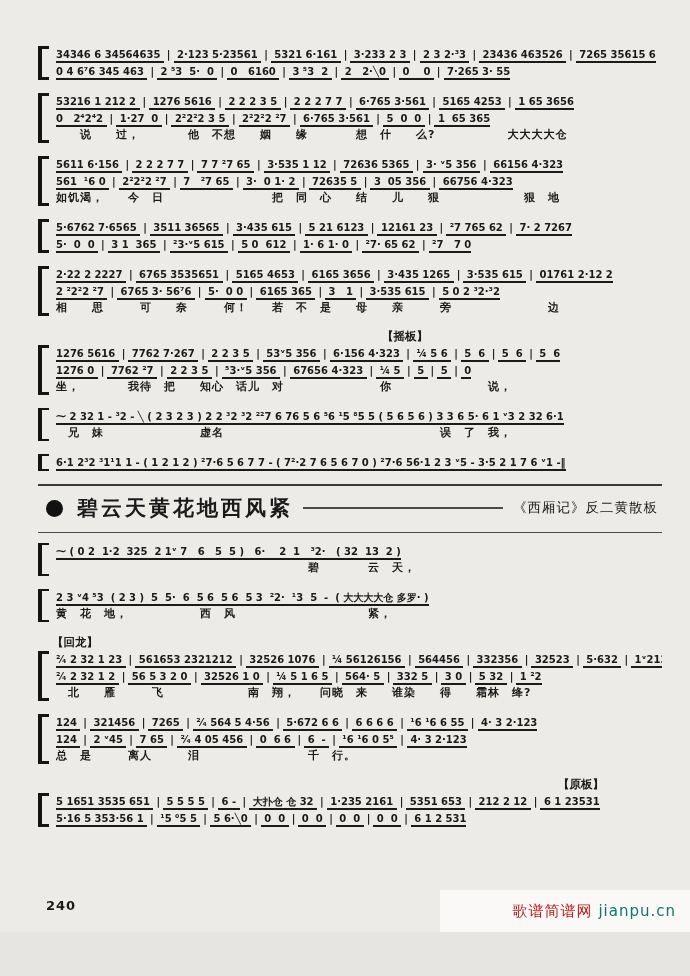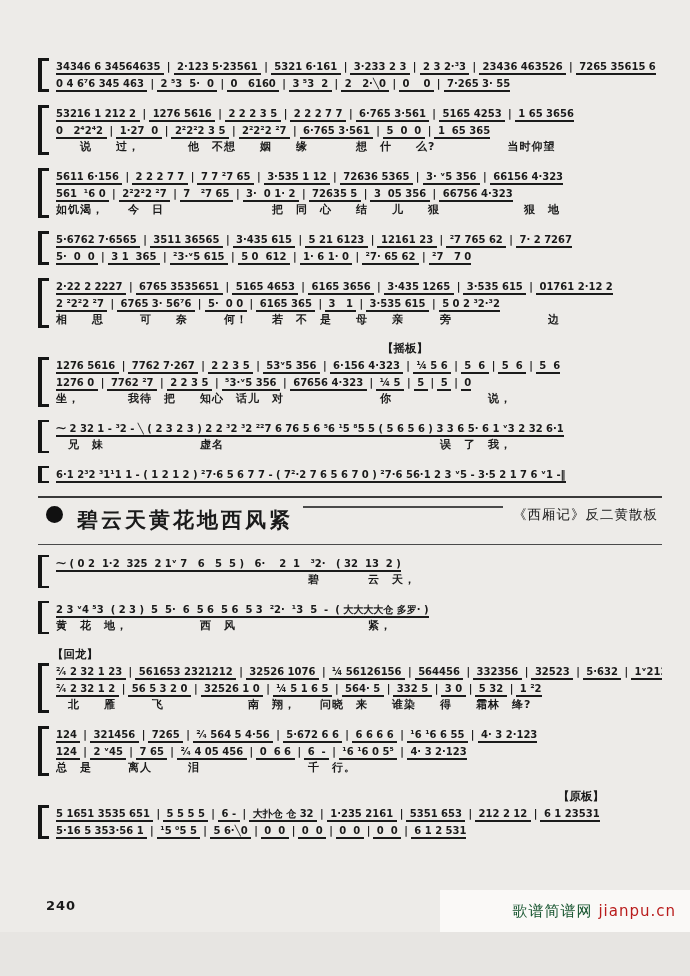--- a/index.html
+++ b/index.html
@@ -9,21 +9,21 @@
     font-family:"DejaVu Sans",sans-serif;
     color:#1a1a1a;
     overflow:hidden;
     position:relative;
   }
   .page{
     position:relative;
     width:690px;height:932px;
     background:#edebe8;
     box-sizing:border-box;
-    padding:58px 28px 0 38px;
+    padding:46px 28px 0 38px;
   }
   
   .system{
     display:flex;
     align-items:stretch;
     margin-bottom:13px;
   }
   .bracket{
     width:7px;
     border-left:4px solid #151515;
@@ -62,21 +62,21 @@
   }
   .marker.mid{padding-left:330px;}
   .marker.right{text-align:right;padding-right:58px;margin-left:0;}
   
   .song-header{
     border-top:2px solid #3a3a3a;
     border-bottom:1.5px solid #4a4a4a;
     margin:6px 0 10px 0;
     padding:8px 0 10px 0;
   }
-  .title-row{display:flex;}
+  .title-row{display:flex;align-items:center;}
   .bullet{
     width:17px;height:17px;border-radius:50%;
     background:#111;flex:0 0 auto;margin:0 14px 0 8px;
   }
   .song-title{
     font-size:21px;font-weight:bold;letter-spacing:3px;
     white-space:nowrap;
   }
   .title-fill{flex:1;border-top:2px solid #4a4a4a;margin:0 10px;}
   .attribution{
@@ -93,42 +93,42 @@
     font-size:13px;font-weight:bold;letter-spacing:1px;
   }
   .watermark{
     position:absolute;right:0;bottom:0;
     width:250px;height:42px;
     background:#faf9f7;
     display:flex;align-items:center;justify-content:flex-end;
     padding-right:14px;box-sizing:border-box;
     font-size:15px;letter-spacing:1px;
   }
-  .wm-site{color:#14532d;margin-right:6px;}
-  .wm-domain{color:#b91c1c;font-family:"DejaVu Sans",sans-serif;}
+  .wm-site{color:#b91c1c;margin-right:6px;}
+  .wm-domain{color:#0f766e;font-family:"DejaVu Sans",sans-serif;}
 </style>
 </head>
 <body>
 
 <div class="page">
 
   <div class="system">
     <div class="bracket"></div>
     <div class="staves">
       <div class="stave"><span class="m">34346 6 34564635 </span><span class="bar">|</span><span class="m"> 2·123 5·23561 </span><span class="bar">|</span><span class="m"> 5321 6·161 </span><span class="bar">|</span><span class="m"> 3·233 2 3 </span><span class="bar">|</span><span class="m"> 2 3 2·³3 </span><span class="bar">|</span><span class="m"> 23436 463526 </span><span class="bar">|</span><span class="m"> 7265 35615 6</span></div>
       <div class="stave"><span class="m">0 4 6⁷6 345 463 </span><span class="bar">|</span><span class="m"> 2 ⁵3  5·  0 </span><span class="bar">|</span><span class="m"> 0   6160 </span><span class="bar">|</span><span class="m"> 3 ⁵3  2 </span><span class="bar">|</span><span class="m"> 2   2·╲0 </span><span class="bar">|</span><span class="m"> 0    0 </span><span class="bar">|</span><span class="m"> 7·265 3· 55</span></div>
     </div>
   </div>
 
   <div class="system">
     <div class="bracket"></div>
     <div class="staves">
       <div class="stave"><span class="m">53216 1 212 2 </span><span class="bar">|</span><span class="m"> 1276 5616 </span><span class="bar">|</span><span class="m"> 2 2 2 3 5 </span><span class="bar">|</span><span class="m"> 2 2 2 7 7 </span><span class="bar">|</span><span class="m"> 6·765 3·561 </span><span class="bar">|</span><span class="m"> 5165 4253 </span><span class="bar">|</span><span class="m"> 1 65 3656</span></div>
       <div class="stave"><span class="m">0   2⁴2⁴2 </span><span class="bar">|</span><span class="m"> 1·27  0 </span><span class="bar">|</span><span class="m"> 2²2²2 3 5 </span><span class="bar">|</span><span class="m"> 2²2²2 ²7 </span><span class="bar">|</span><span class="m"> 6·765 3·561 </span><span class="bar">|</span><span class="m"> 5  0  0 </span><span class="bar">|</span><span class="m"> 1  65 365</span></div>
-      <div class="lyrics">　　说　　过，　　　　他　不想　　姻　　缘　　　　想　什　　么?　　　　　　当时仰望</div>
+      <div class="lyrics">　　说　　过，　　　　他　不想　　姻　　缘　　　　想　什　　么?　　　　　　大大大大仓</div>
     </div>
   </div>
 
   <div class="system">
     <div class="bracket"></div>
     <div class="staves">
       <div class="stave"><span class="m">5611 6·156 </span><span class="bar">|</span><span class="m"> 2 2 2 7 7 </span><span class="bar">|</span><span class="m"> 7 7 ²7 65 </span><span class="bar">|</span><span class="m"> 3·535 1 12 </span><span class="bar">|</span><span class="m"> 72636 5365 </span><span class="bar">|</span><span class="m"> 3· ᵛ5 356 </span><span class="bar">|</span><span class="m"> 66156 4·323</span></div>
       <div class="stave"><span class="m">561  ¹6 0 </span><span class="bar">|</span><span class="m"> 2²2²2 ²7 </span><span class="bar">|</span><span class="m"> 7   ²7 65 </span><span class="bar">|</span><span class="m"> 3·  0 1· 2 </span><span class="bar">|</span><span class="m"> 72635 5 </span><span class="bar">|</span><span class="m"> 3  05 356 </span><span class="bar">|</span><span class="m"> 66756 4·323</span></div>
       <div class="lyrics">如饥渴，　　今　日　　　　　　　　　把　同　心　　结　　儿　　狠　　　　　　　狠　地</div>
     </div>

